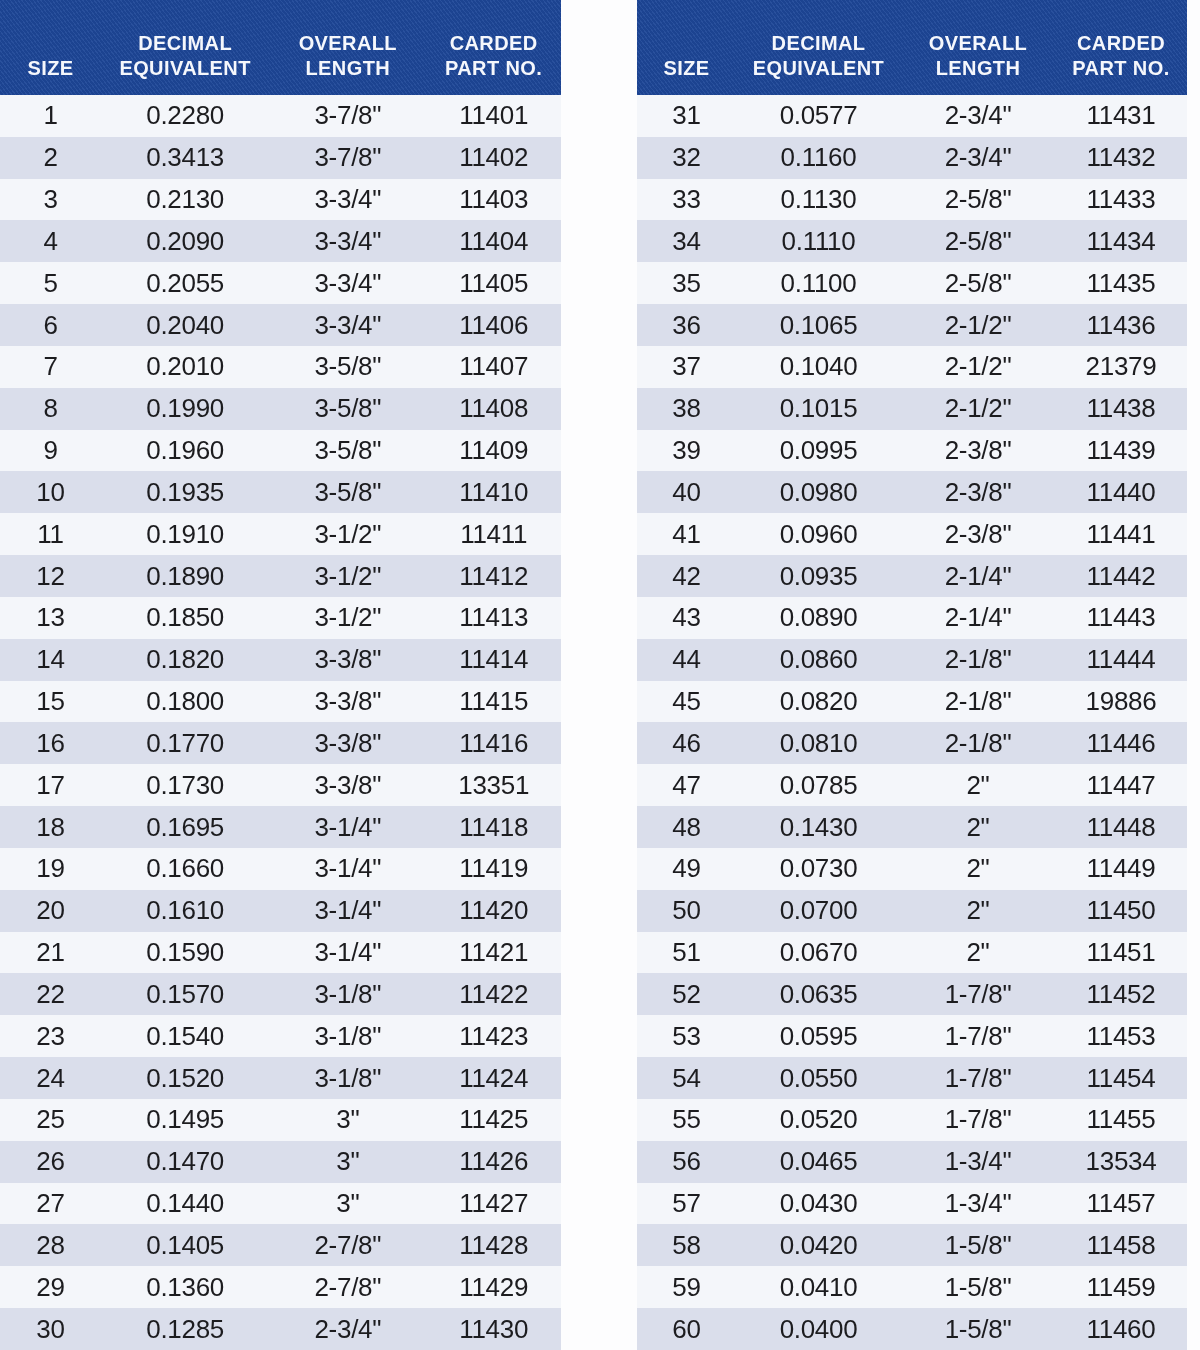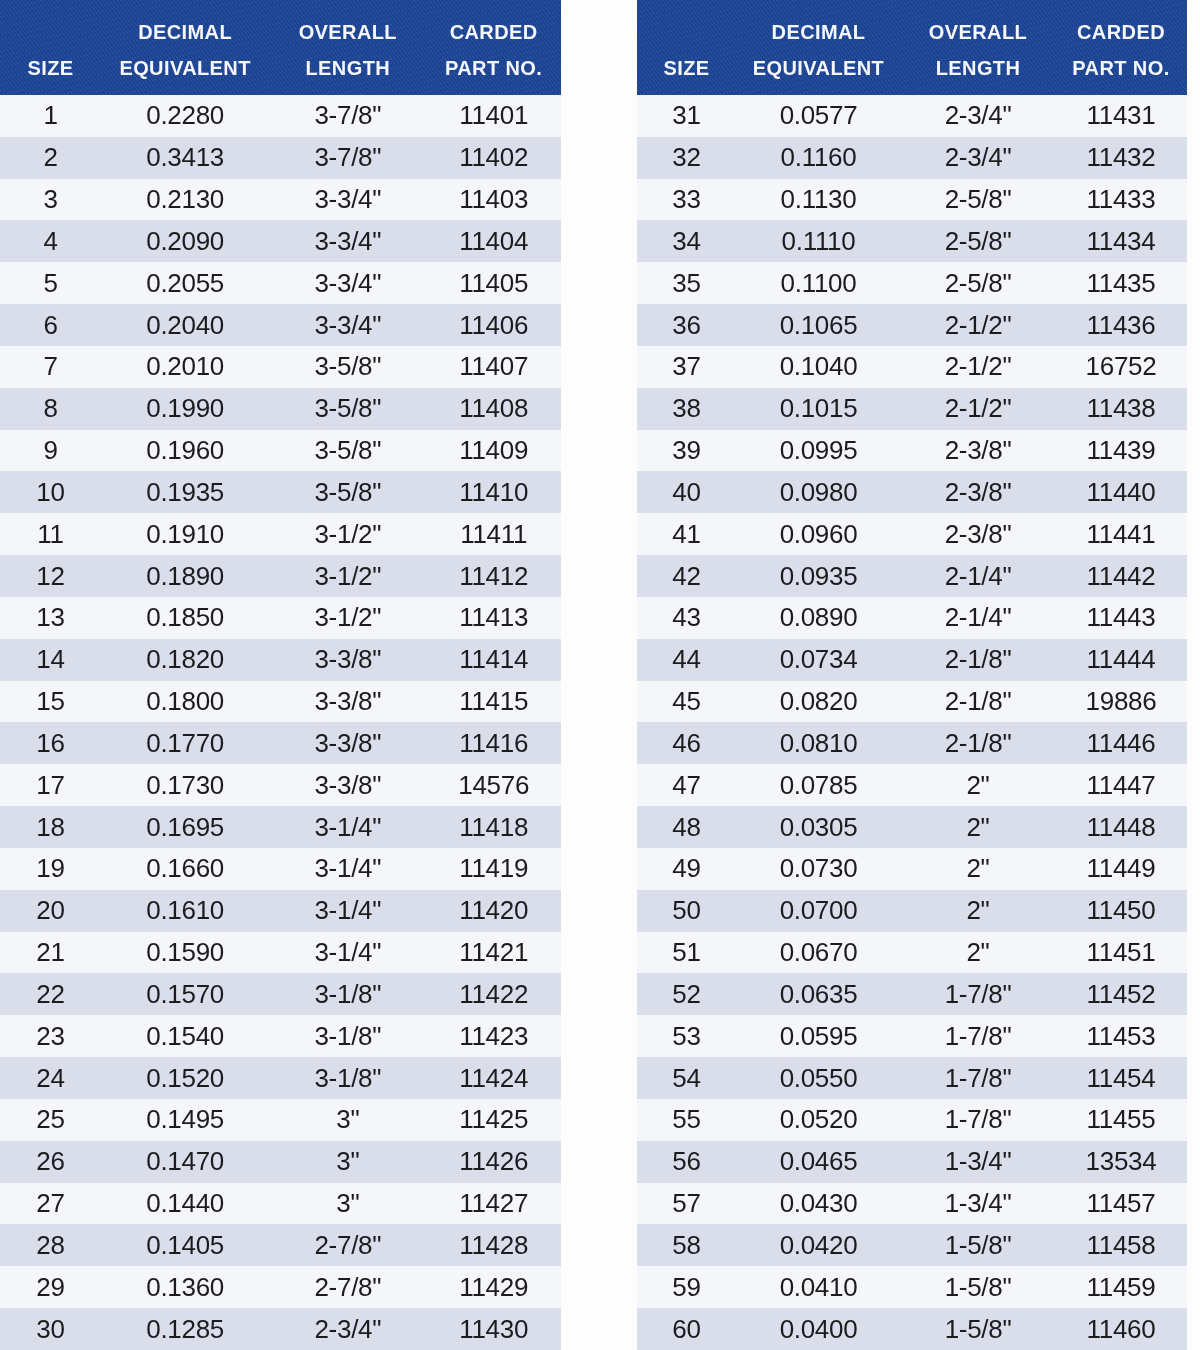--- a/index.html
+++ b/index.html
@@ -36,21 +36,20 @@
     flex-direction:column;
     justify-content:flex-end;
     align-items:center;
     padding-bottom:13px;
     color:var(--header-text);
     font-size:20px;
     font-weight:bold;
     letter-spacing:0.4px;
     line-height:1.28;
     text-align:center;
-    gap:11px;
   }
   .th span{display:block;}
   .tbody{
     height:1255px;
     flex:1 1 auto;
     display:grid;
     grid-template-rows:repeat(30,1fr);
   }
   .tr{
     display:grid;
@@ -184,21 +183,21 @@
         <div class="tr shaded">
           <div class="td">16</div>
           <div class="td">0.1770</div>
           <div class="td">3-3/8"</div>
           <div class="td">11416</div>
         </div>
         <div class="tr">
           <div class="td">17</div>
           <div class="td">0.1730</div>
           <div class="td">3-3/8"</div>
-          <div class="td">14576</div>
+          <div class="td">13351</div>
         </div>
         <div class="tr shaded">
           <div class="td">18</div>
           <div class="td">0.1695</div>
           <div class="td">3-1/4"</div>
           <div class="td">11418</div>
         </div>
         <div class="tr">
           <div class="td">19</div>
           <div class="td">0.1660</div>
@@ -327,21 +326,21 @@
         <div class="tr shaded">
           <div class="td">36</div>
           <div class="td">0.1065</div>
           <div class="td">2-1/2"</div>
           <div class="td">11436</div>
         </div>
         <div class="tr">
           <div class="td">37</div>
           <div class="td">0.1040</div>
           <div class="td">2-1/2"</div>
-          <div class="td">16752</div>
+          <div class="td">21379</div>
         </div>
         <div class="tr shaded">
           <div class="td">38</div>
           <div class="td">0.1015</div>
           <div class="td">2-1/2"</div>
           <div class="td">11438</div>
         </div>
         <div class="tr">
           <div class="td">39</div>
           <div class="td">0.0995</div>
@@ -367,21 +366,21 @@
           <div class="td">11442</div>
         </div>
         <div class="tr">
           <div class="td">43</div>
           <div class="td">0.0890</div>
           <div class="td">2-1/4"</div>
           <div class="td">11443</div>
         </div>
         <div class="tr shaded">
           <div class="td">44</div>
-          <div class="td">0.0734</div>
+          <div class="td">0.0860</div>
           <div class="td">2-1/8"</div>
           <div class="td">11444</div>
         </div>
         <div class="tr">
           <div class="td">45</div>
           <div class="td">0.0820</div>
           <div class="td">2-1/8"</div>
           <div class="td">19886</div>
         </div>
         <div class="tr shaded">
@@ -391,21 +390,21 @@
           <div class="td">11446</div>
         </div>
         <div class="tr">
           <div class="td">47</div>
           <div class="td">0.0785</div>
           <div class="td">2"</div>
           <div class="td">11447</div>
         </div>
         <div class="tr shaded">
           <div class="td">48</div>
-          <div class="td">0.0305</div>
+          <div class="td">0.1430</div>
           <div class="td">2"</div>
           <div class="td">11448</div>
         </div>
         <div class="tr">
           <div class="td">49</div>
           <div class="td">0.0730</div>
           <div class="td">2"</div>
           <div class="td">11449</div>
         </div>
         <div class="tr shaded">

